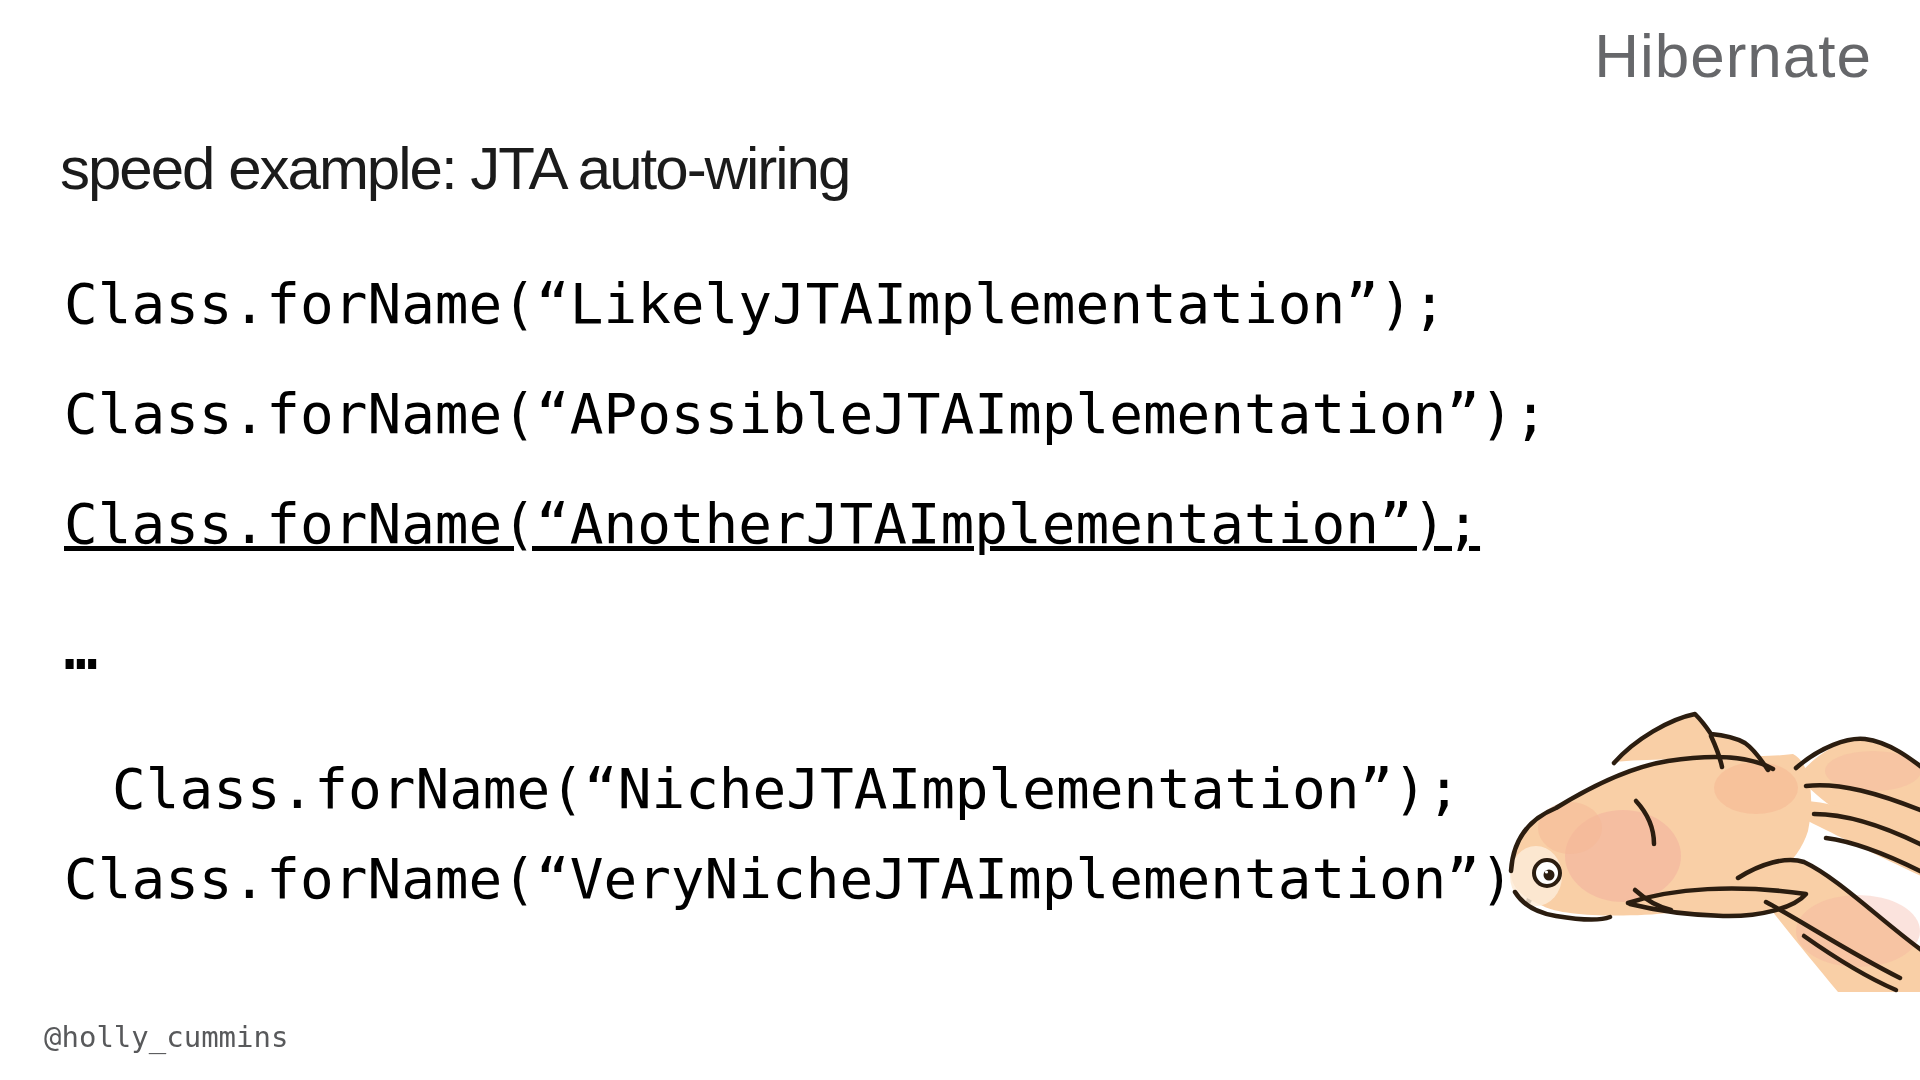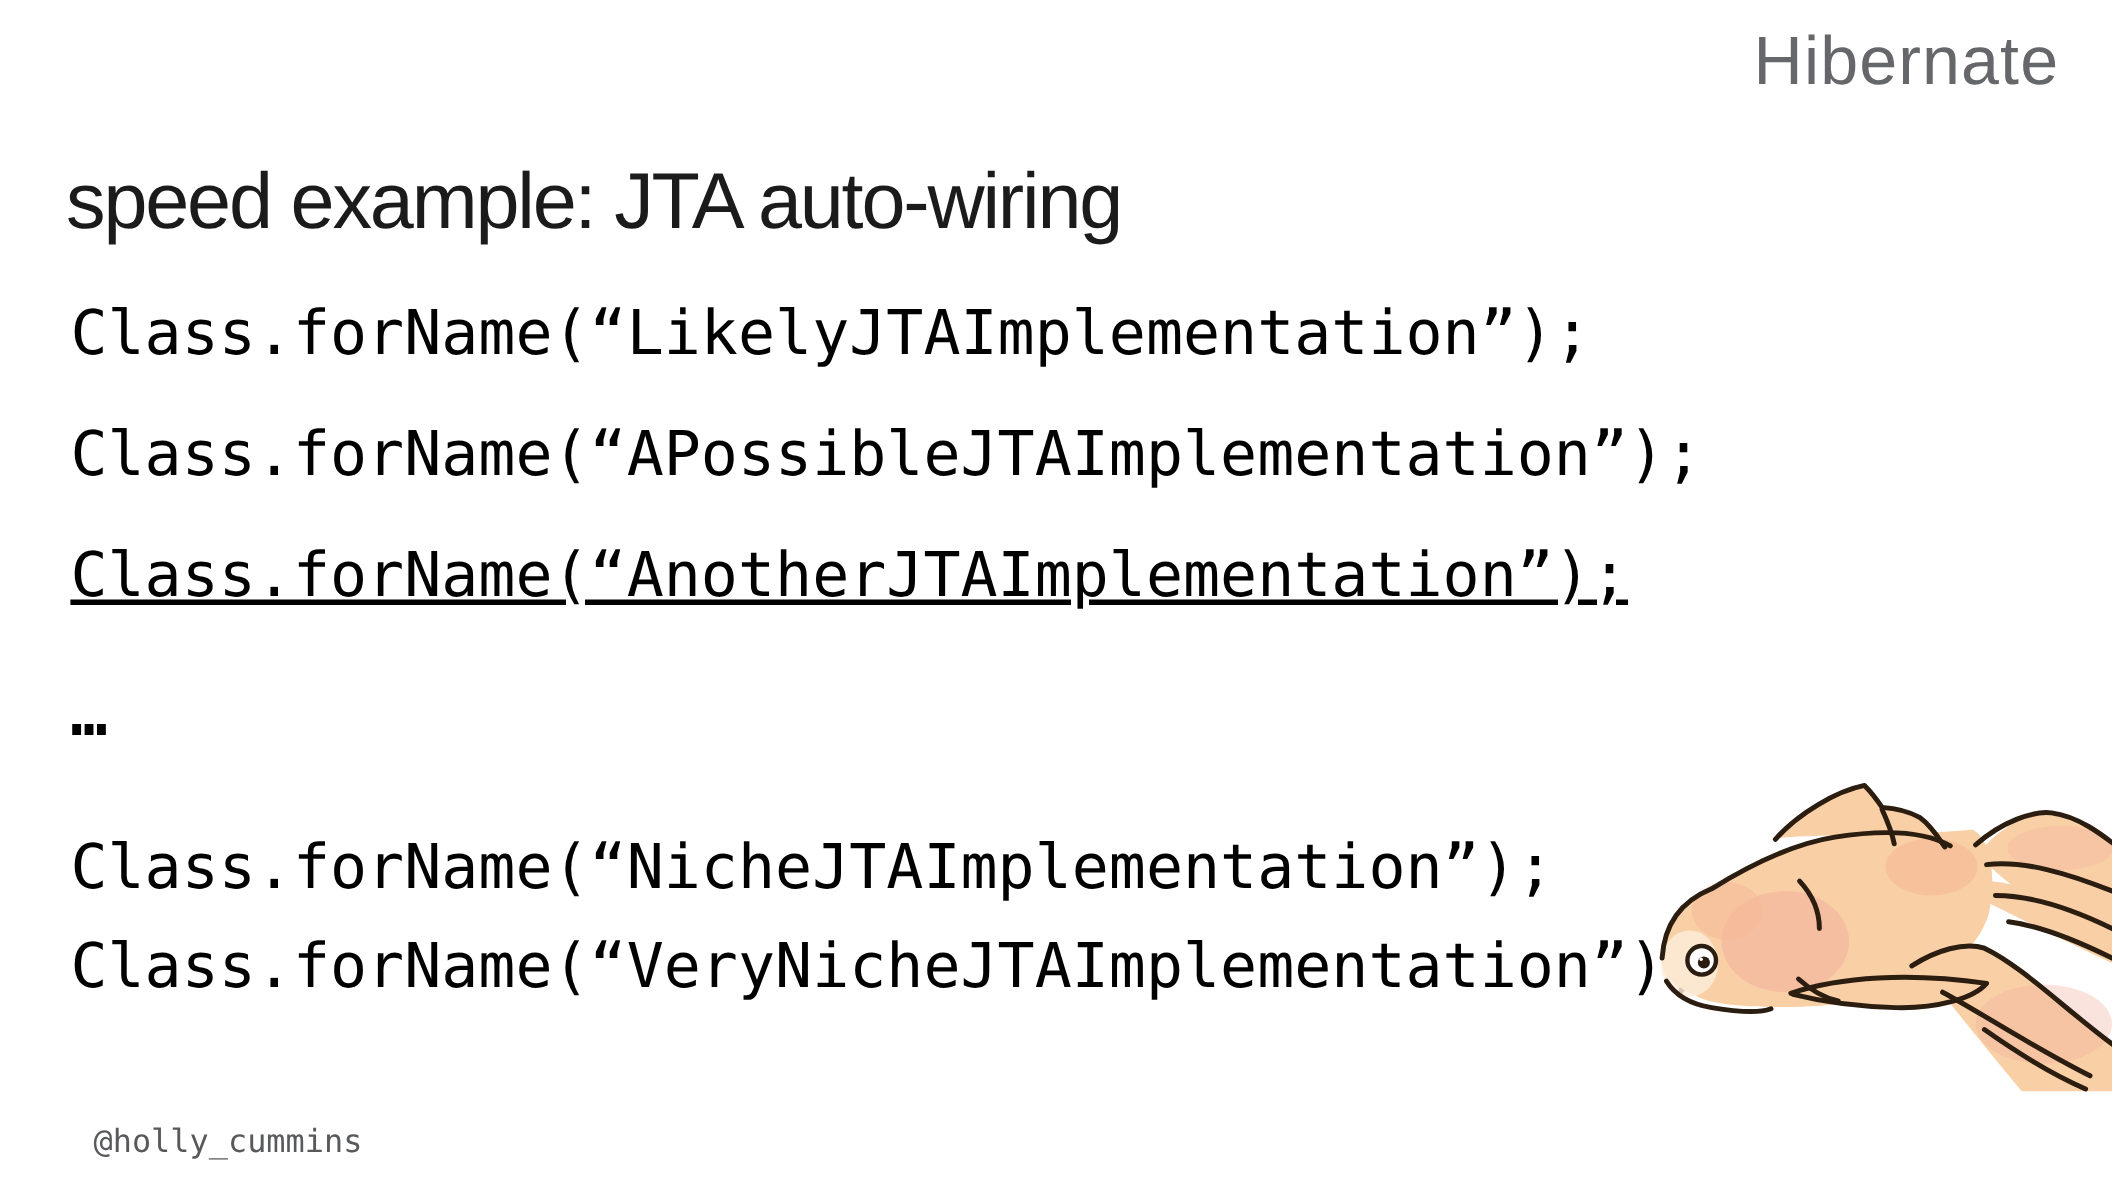--- a/index.html
+++ b/index.html
@@ -6,38 +6,38 @@
   body{
     width:1920px;height:1080px;background:#ffffff;overflow:hidden;position:relative;
     font-family:"Liberation Sans",sans-serif;
   }
   .brand{
     position:absolute;top:20px;right:48px;
     font-size:62px;font-weight:300;color:#66676a;letter-spacing:1px;
   }
   .slide-title{
     position:absolute;left:60px;top:94px;
-    font-size:72px;font-weight:200;color:#1b1b1b;letter-spacing:-2px;
+    font-size:60px;font-weight:200;color:#1b1b1b;letter-spacing:-2px;
     white-space:nowrap;
   }
   .code-line{
     position:absolute;left:64px;
     font-family:"DejaVu Sans Mono","Liberation Mono",monospace;
     font-size:56px;line-height:1;color:#000;white-space:pre;
   }
   .code-line.l0{top:276px;}
   .code-line.l1{top:386px;}
   .code-line.l2{top:496px;text-decoration:underline;}
   .code-line.l3{top:622px;font-weight:bold;}
-  .code-line.l4{top:761px;}
+  .code-line.l4{top:761px;margin-left:48px;}
   .code-line.l5{top:851px;}
   .footer-handle{
     position:absolute;left:44px;top:1020px;
     font-family:"DejaVu Sans Mono","Liberation Mono",monospace;
-    font-size:29px;color:#58595b;margin-left:41px;
+    font-size:29px;color:#58595b;
   }
   .fish-wrap{
     position:absolute;left:1508px;top:706px;width:412px;height:290px;
   }
   .fish-wrap svg{display:block;overflow:hidden;}
 </style>
 </head>
 <body>
 
 <div class="brand">Hibernate</div>

